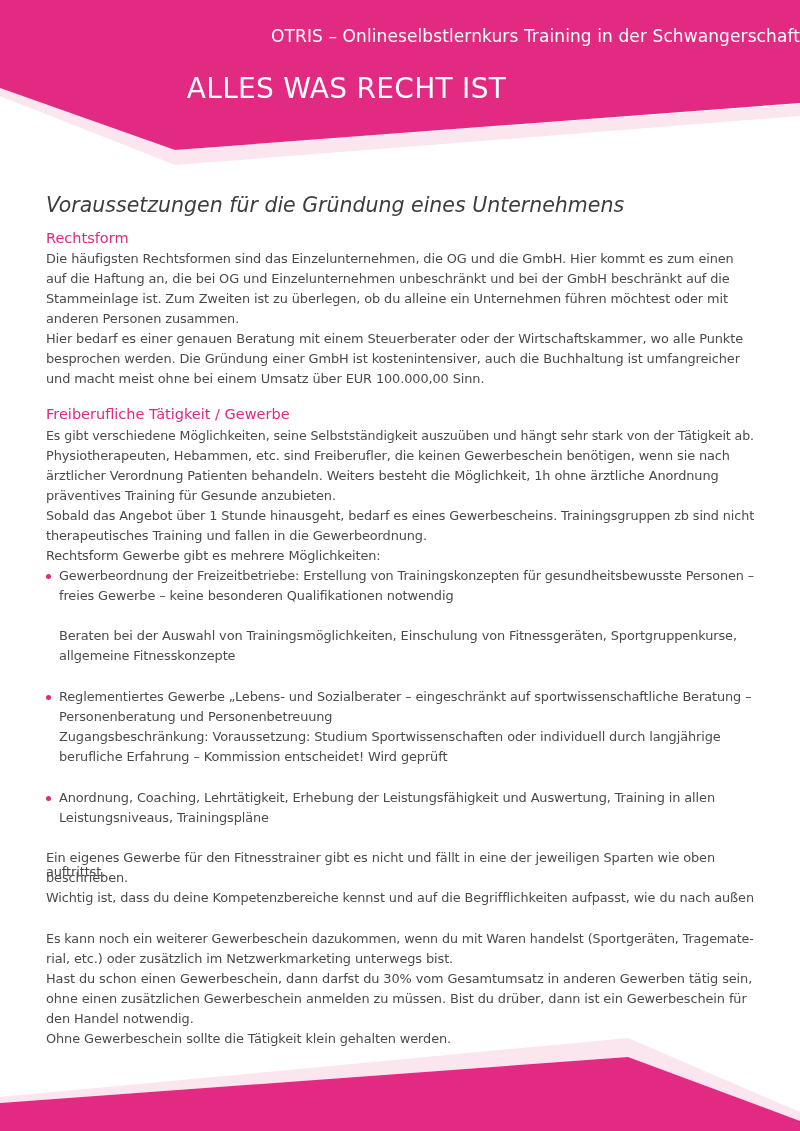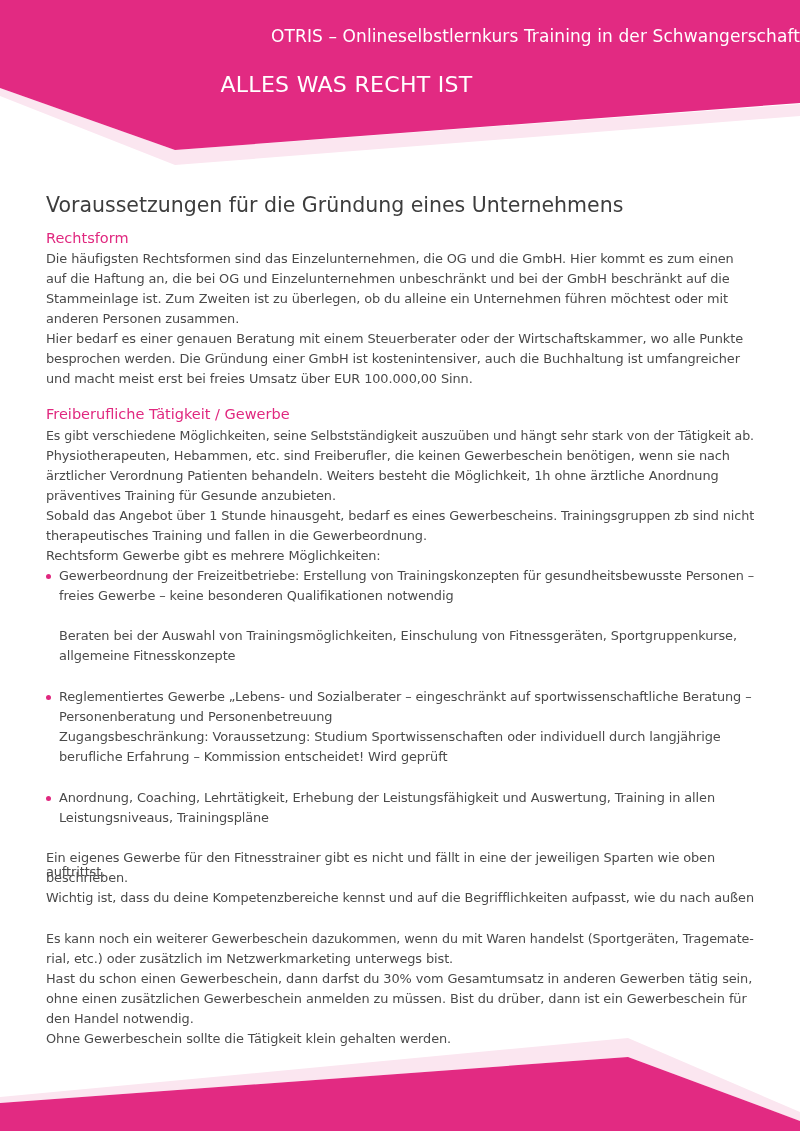--- a/index.html
+++ b/index.html
@@ -2,22 +2,22 @@
 <html><head>
 <meta charset="utf-8">
 <style>
   html, body { margin:0; padding:0; }
   body { width:800px; height:1131px; position:relative; overflow:hidden; background:#ffffff;
          font-family:"DejaVu Sans", sans-serif; color:#4a4a4a; }
   .bg { position:absolute; left:0; top:0; width:800px; height:1131px; }
   .hdr-sub { position:absolute; left:0; width:800px; top:26px; text-align:right; color:#fff;
              font-size:17px; letter-spacing:0.1px; }
   .hdr-title { position:absolute; left:0; width:693px; top:72px; text-align:center; color:#fff;
-               font-size:22px; letter-spacing:0.3px; }
-  .h1 { position:absolute; left:46px; top:193px; font-size:20.5px; color:#3d3d3d; }
+               font-size:28px; letter-spacing:0.3px; }
+  .h1 { position:absolute; left:46px; top:193px; font-size:20.5px; color:#3d3d3d;font-style:italic; }
   .h2 { position:absolute; left:46px; font-size:14.5px; color:#e0287f; }
   .ln { position:absolute; left:46px; font-size:12.9px; color:#4a4a4a; white-space:nowrap; letter-spacing:-0.1px; }
   .ln.ind { left:59px; }
   .bullet { position:absolute; left:46px; width:5px; height:5px; border-radius:50%; background:#e0287f; }
 </style>
 </head>
 <body>
 
 <svg class="bg" viewBox="0 0 800 1131" xmlns="http://www.w3.org/2000/svg">
   <polygon points="0,96 175,165 800,116 800,104 175,150 0,88" fill="#fbe6f0"></polygon>
@@ -31,21 +31,21 @@
 
 <div class="h1">Voraussetzungen für die Gründung eines Unternehmens</div>
 
 <div class="h2" style="top:230px">Rechtsform</div>
 <div class="ln" style="top:251px">Die häufigsten Rechtsformen sind das Einzelunternehmen, die OG und die GmbH. Hier kommt es zum einen</div>
 <div class="ln" style="top:271px">auf die Haftung an, die bei OG und Einzelunternehmen unbeschränkt und bei der GmbH beschränkt auf die</div>
 <div class="ln" style="top:291px">Stammeinlage ist. Zum Zweiten ist zu überlegen, ob du alleine ein Unternehmen führen möchtest oder mit</div>
 <div class="ln" style="top:311px">anderen Personen zusammen.</div>
 <div class="ln" style="top:331px">Hier bedarf es einer genauen Beratung mit einem Steuerberater oder der Wirtschaftskammer, wo alle Punkte</div>
 <div class="ln" style="top:351px">besprochen werden. Die Gründung einer GmbH ist kostenintensiver, auch die Buchhaltung ist umfangreicher</div>
-<div class="ln" style="top:371px">und macht meist erst bei freies Umsatz über EUR 100.000,00 Sinn.</div>
+<div class="ln" style="top:371px">und macht meist ohne bei einem Umsatz über EUR 100.000,00 Sinn.</div>
 
 <div class="h2" style="top:406px">Freiberufliche Tätigkeit / Gewerbe</div>
 <div class="ln" style="top: 428px; transform-origin: left top; transform: scaleX(0.978);">Es gibt verschiedene Möglichkeiten, seine Selbstständigkeit auszuüben und hängt sehr stark von der Tätigkeit ab.</div>
 <div class="ln" style="top:448px">Physiotherapeuten, Hebammen, etc. sind Freiberufler, die keinen Gewerbeschein benötigen, wenn sie nach</div>
 <div class="ln" style="top:468px">ärztlicher Verordnung Patienten behandeln. Weiters besteht die Möglichkeit, 1h ohne ärztliche Anordnung</div>
 <div class="ln" style="top:488px">präventives Training für Gesunde anzubieten.</div>
 <div class="ln" style="top: 508px; transform-origin: left top; transform: scaleX(0.992);">Sobald das Angebot über 1 Stunde hinausgeht, bedarf es eines Gewerbescheins. Trainingsgruppen zb sind nicht</div>
 <div class="ln" style="top:528px">therapeutisches Training und fallen in die Gewerbeordnung.</div>
 <div class="ln" style="top:548px">Rechtsform Gewerbe gibt es mehrere Möglichkeiten:</div>
 

